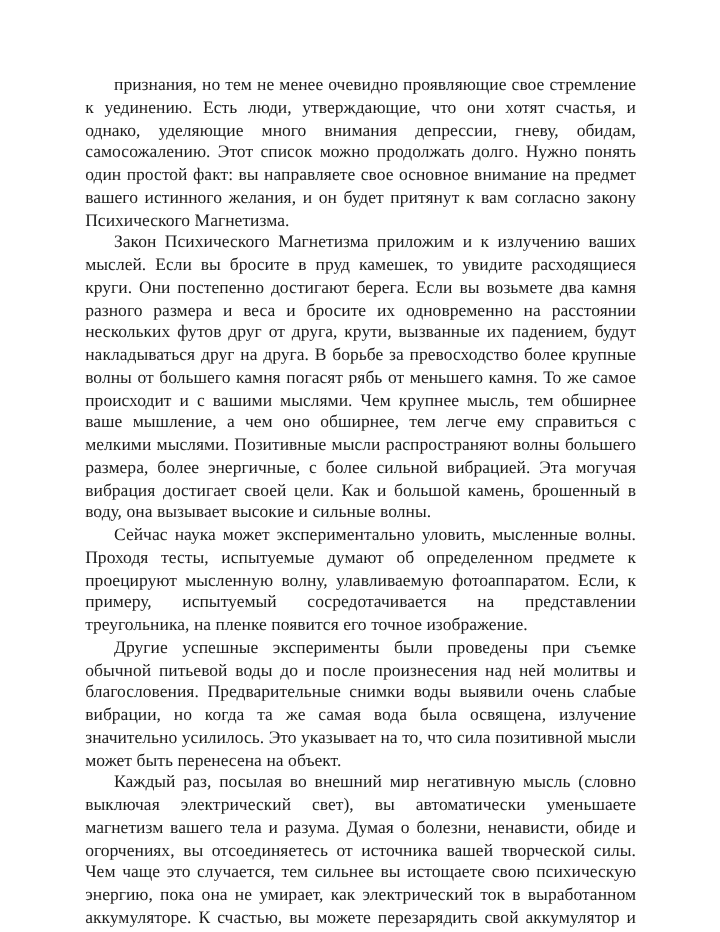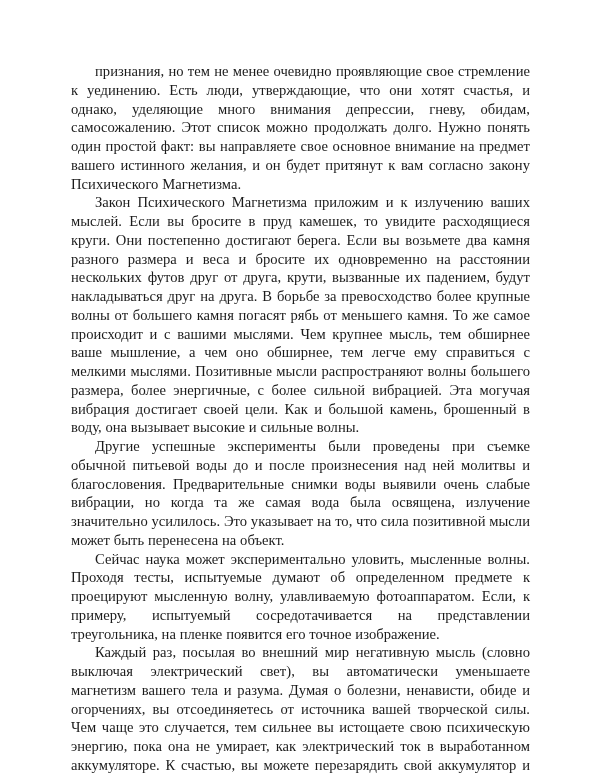--- a/index.html
+++ b/index.html
@@ -51,17 +51,17 @@
     margin-bottom: 0;
   }
 </style>
 </head>
 <body>
 
 <div class="page">
   <div class="text-column">
     <p class="para">признания, но тем не менее очевидно проявляющие свое стремление к уединению. Есть люди, утверждающие, что они хотят счастья, и однако, уделяющие много внимания депрессии, гневу, обидам, самосожалению. Этот список можно продолжать долго. Нужно понять один простой факт: вы направляете свое основное внимание на предмет вашего истинного желания, и он будет притянут к вам согласно закону Психического Магнетизма.</p>
     <p class="para">Закон Психического Магнетизма приложим и к излучению ваших мыслей. Если вы бросите в пруд камешек, то увидите расходящиеся круги. Они постепенно достигают берега. Если вы возьмете два камня разного размера и веса и бросите их одновременно на расстоянии нескольких футов друг от друга, крути, вызванные их падением, будут накладываться друг на друга. В борьбе за превосходство более крупные волны от большего камня погасят рябь от меньшего камня. То же самое происходит и с вашими мыслями. Чем крупнее мысль, тем обширнее ваше мышление, а чем оно обширнее, тем легче ему справиться с мелкими мыслями. Позитивные мысли распространяют волны большего размера, более энергичные, с более сильной вибрацией. Эта могучая вибрация достигает своей цели. Как и большой камень, брошенный в воду, она вызывает высокие и сильные волны.</p>
+    <p class="para">Сейчас наука может экспериментально уловить, мысленные волны. Проходя тесты, испытуемые думают об определенном предмете к проецируют мысленную волну, улавливаемую фотоаппаратом. Если, к примеру, испытуемый сосредотачивается на представлении треугольника, на пленке появится его точное изображение.</p>
     <p class="para">Другие успешные эксперименты были проведены при съемке обычной питьевой воды до и после произнесения над ней молитвы и благословения. Предварительные снимки воды выявили очень слабые вибрации, но когда та же самая вода была освящена, излучение значительно усилилось. Это указывает на то, что сила позитивной мысли может быть перенесена на объект.</p>
-    <p class="para">Сейчас наука может экспериментально уловить, мысленные волны. Проходя тесты, испытуемые думают об определенном предмете к проецируют мысленную волну, улавливаемую фотоаппаратом. Если, к примеру, испытуемый сосредотачивается на представлении треугольника, на пленке появится его точное изображение.</p>
     <p class="para">Каждый раз, посылая во внешний мир негативную мысль (словно выключая электрический свет), вы автоматически уменьшаете магнетизм вашего тела и разума. Думая о болезни, ненависти, обиде и огорчениях, вы отсоединяетесь от источника вашей творческой силы. Чем чаще это случается, тем сильнее вы истощаете свою психическую энергию, пока она не умирает, как электрический ток в выработанном аккумуляторе. К счастью, вы можете перезарядить свой аккумулятор и увеличить личный магнетизм, используя позитивные слова и мысли. Запомните: позитивное</p>
   </div>
 </div>
 
 </body></html>

